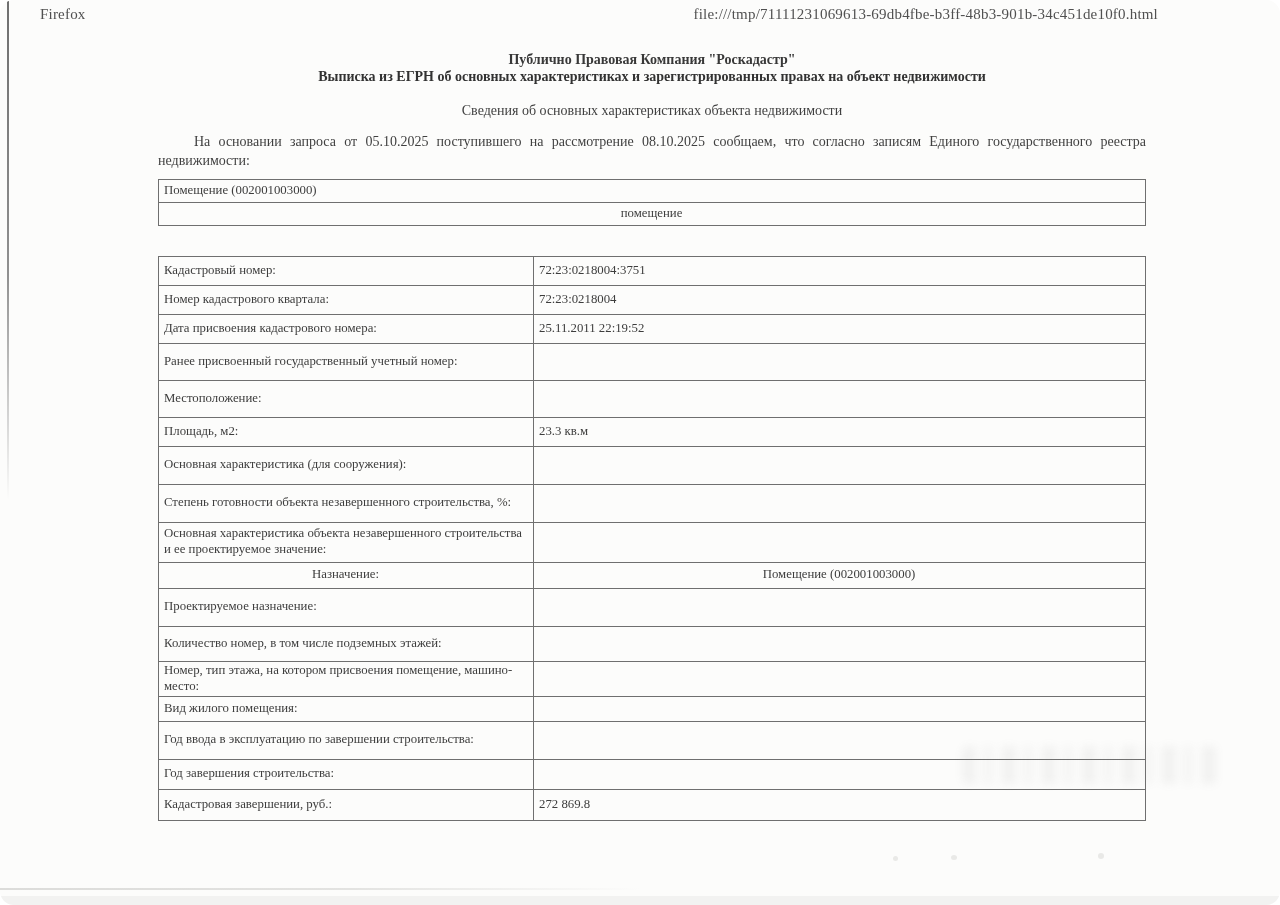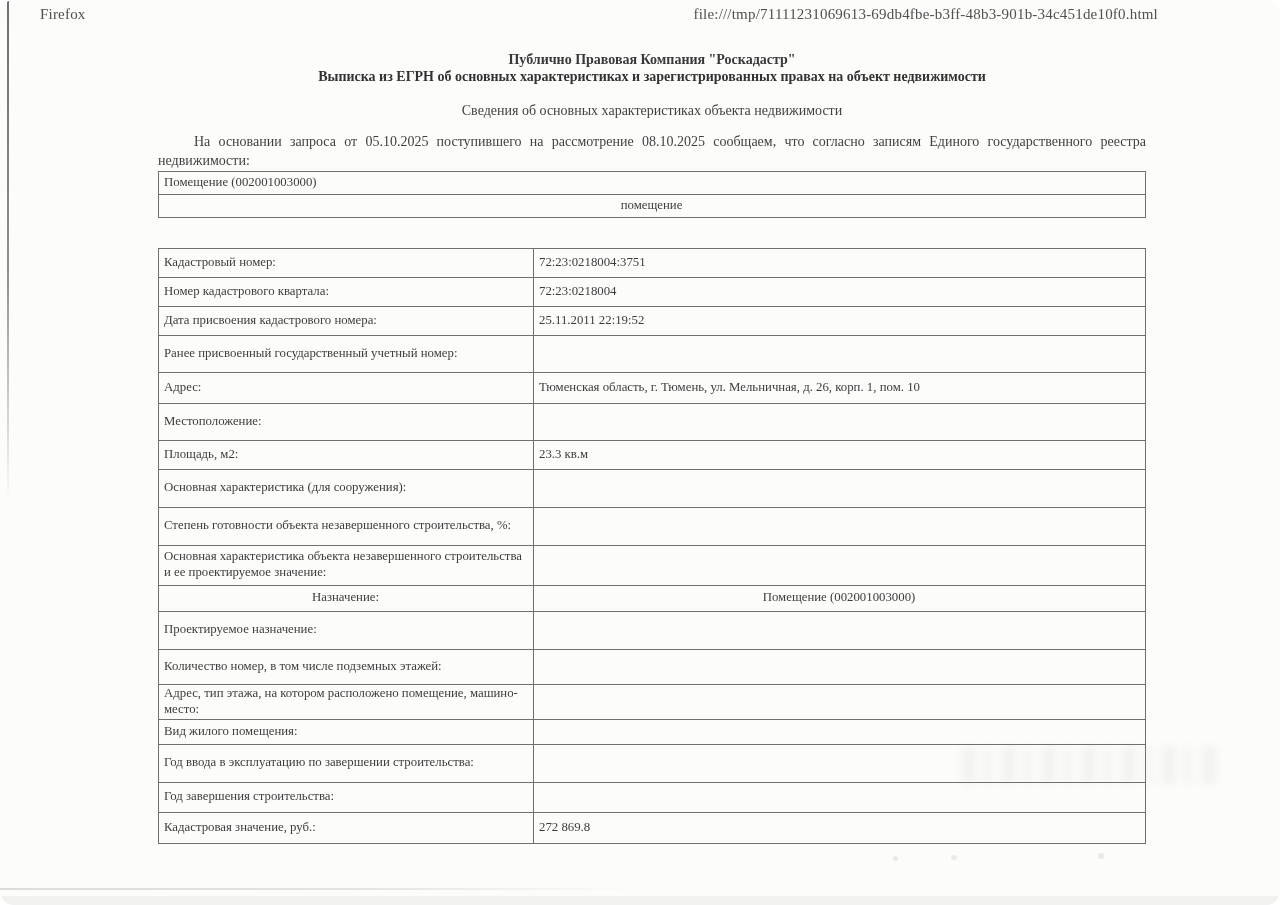--- a/index.html
+++ b/index.html
@@ -41,21 +41,21 @@
       rgba(140,140,140,.55) 0 14px, rgba(140,140,140,0) 14px 22px,
       rgba(140,140,140,.45) 22px 30px, rgba(140,140,140,0) 30px 40px);
     filter:blur(4px);opacity:.16;border-radius:6px;pointer-events:none;
   }
   
   .doc{position:absolute;left:158px;top:52px;width:988px;}
   .org{margin:0;text-align:center;font-size:14px;font-weight:600;color:#353535;}
   .doc-title{margin:1px 0 0;text-align:center;font-size:14px;font-weight:700;color:#2f2f2f;}
   .meta{display:flex;justify-content:space-between;margin-top:6px;font-size:14px;}
   .section-title{margin-top:18px;text-align:center;font-size:14px;}
-  .intro{margin:10px 0 0;font-size:14px;line-height:1.35;text-indent:36px;text-align:justify;}
+  .intro{margin:10px 0 8px;font-size:14px;line-height:1.35;text-indent:36px;text-align:justify;}
   table{border-collapse:collapse;width:988px;table-layout:fixed;padding-left:48px;}
   td{border:1px solid #6e6e6e;font-size:12.8px;line-height:1.25;
      padding:1px 6px 1px 5px;vertical-align:middle;color:#3a3a3a;
      overflow:hidden;}
   .obj-table{margin-top:0;}
   .obj-table td{height:20px;}
   .obj-table .centered{text-align:center;}
   .char-table{margin-top:30px;}
   .char-table col.c1{width:375px;}
   tr.h22 td{height:22px;} tr.h23 td{height:23px;text-align:center;} tr.h26 td{height:26px;}
@@ -109,24 +109,20 @@
             <td>72:23:0218004</td>
           </tr>
           <tr class="h26">
             <td>Дата присвоения кадастрового номера:</td>
             <td>25.11.2011 22:19:52</td>
           </tr>
           <tr class="h34">
             <td>Ранее присвоенный государственный учетный номер:</td>
             <td></td>
           </tr>
-          <tr class="h28">
-            <td>Адрес:</td>
-            <td>Тюменская область, г. Тюмень, ул. Мельничная, д. 26, корп. 1, пом. 10</td>
-          </tr>
           <tr class="h34">
             <td>Местоположение:</td>
             <td></td>
           </tr>
           <tr class="h26">
             <td>Площадь, м2:</td>
             <td>23.3 кв.м</td>
           </tr>
           <tr class="h35">
             <td>Основная характеристика (для сооружения):</td>
@@ -146,37 +142,37 @@
           </tr>
           <tr class="h35">
             <td>Проектируемое назначение:</td>
             <td></td>
           </tr>
           <tr class="h32">
             <td>Количество номер, в том числе подземных этажей:</td>
             <td></td>
           </tr>
           <tr class="h28">
-            <td>Адрес, тип этажа, на котором расположено помещение, машино-место:</td>
+            <td>Номер, тип этажа, на котором присвоения помещение, машино-место:</td>
             <td></td>
           </tr>
           <tr class="h22">
             <td>Вид жилого помещения:</td>
             <td></td>
           </tr>
           <tr class="h35">
             <td>Год ввода в эксплуатацию по завершении строительства:</td>
             <td></td>
           </tr>
           <tr class="h27">
             <td>Год завершения строительства:</td>
             <td></td>
           </tr>
           <tr class="h28">
-            <td>Кадастровая значение, руб.:</td>
+            <td>Кадастровая завершении, руб.:</td>
             <td>272 869.8</td>
           </tr>
         </tbody>
       </table>
     </div>
 
     <div class="watermark"></div>
   </div>
 
   <div class="edge-line-left"></div>

